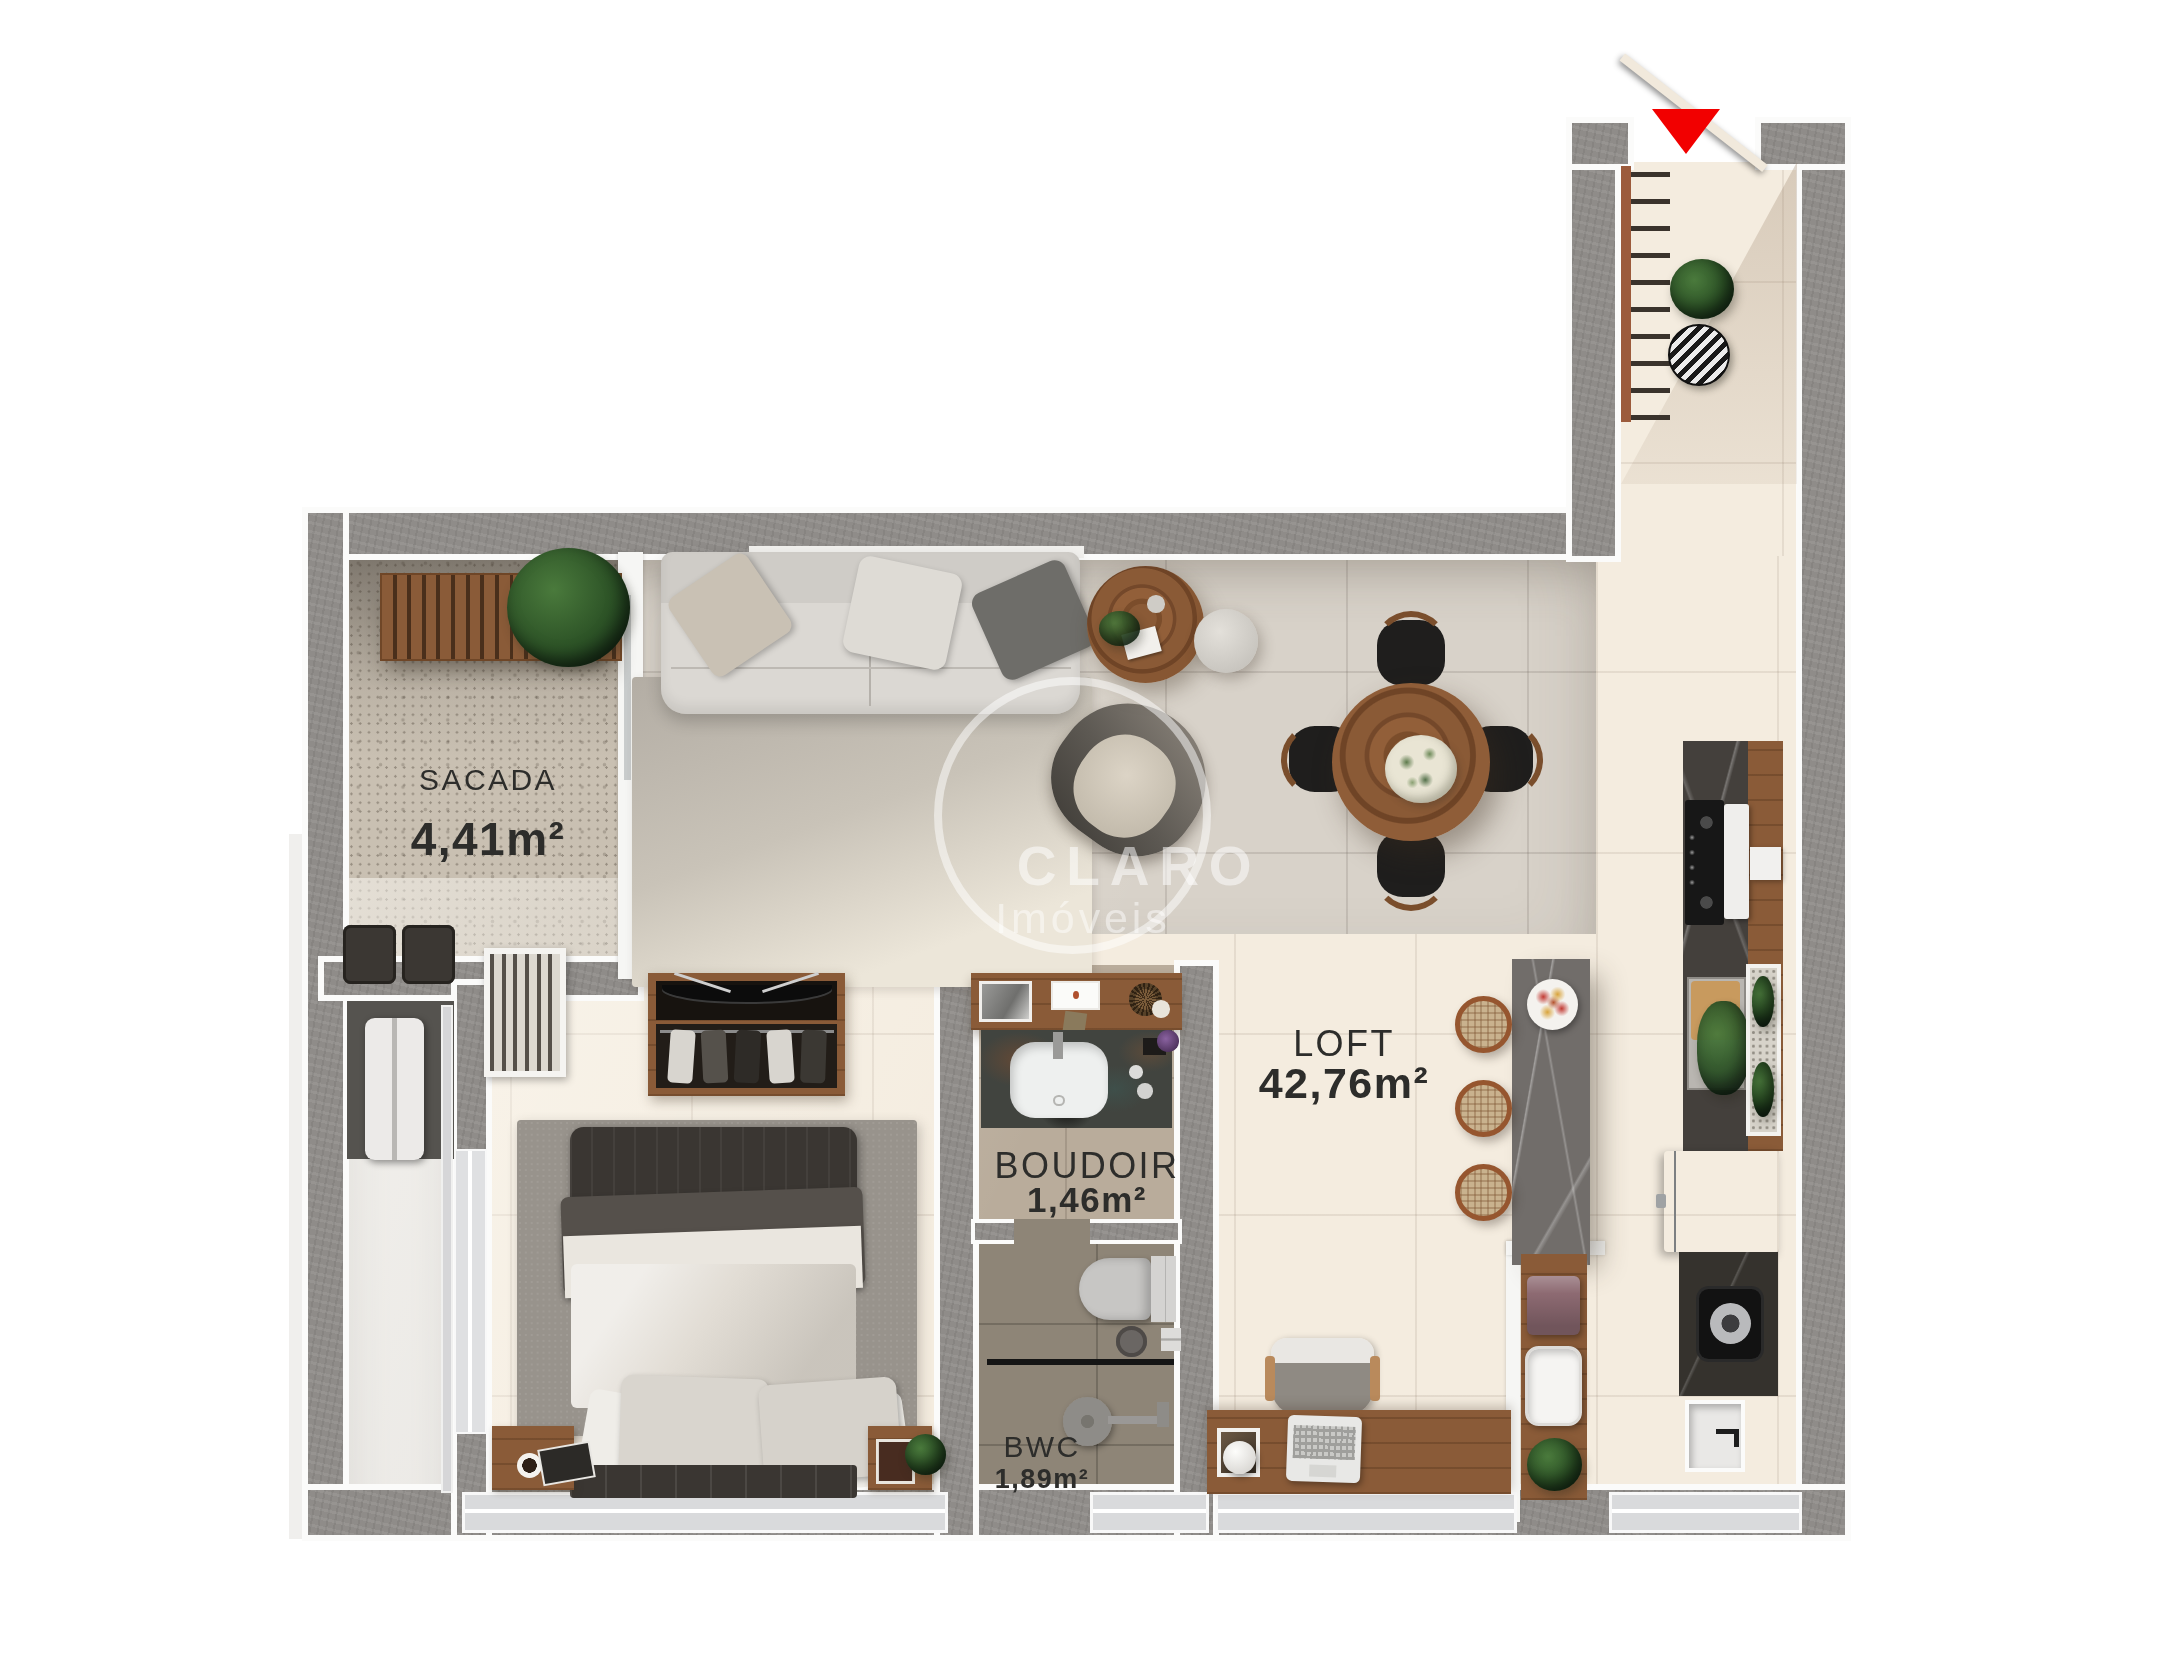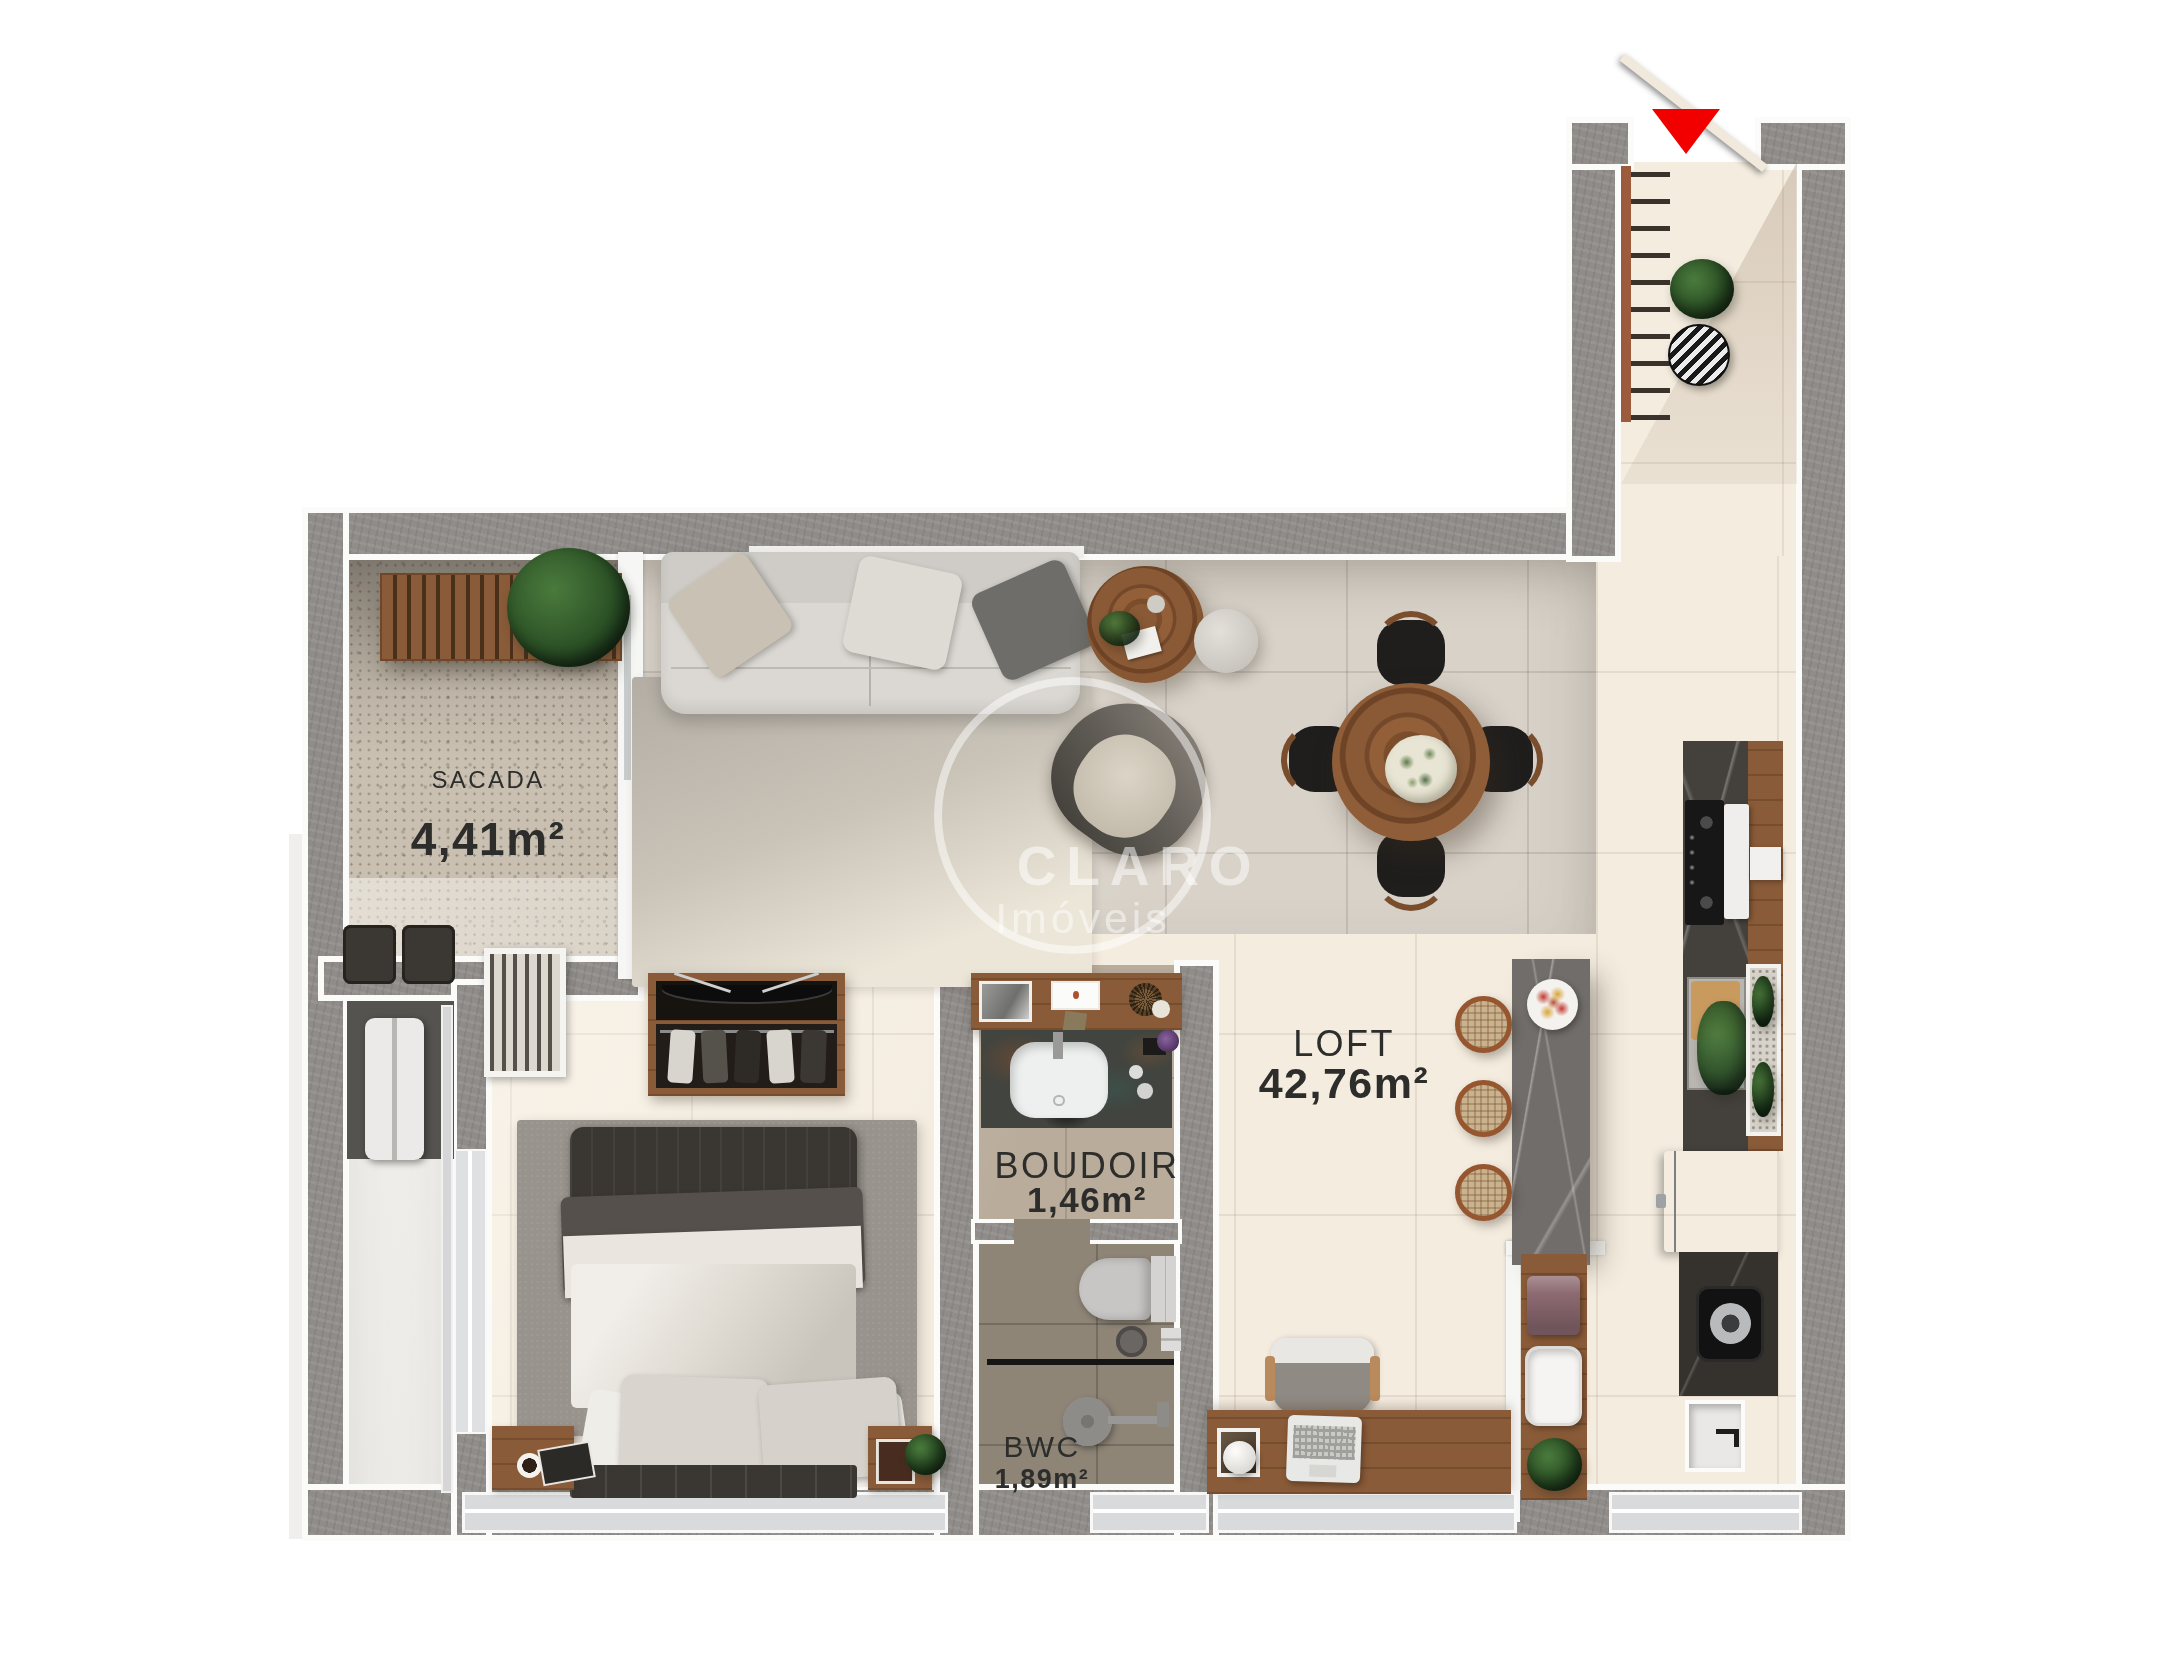--- a/index.html
+++ b/index.html
@@ -343,21 +343,21 @@
   <div class="a" style="left:1116px;top:1326px;width:31px;height:31px;border-radius:50%;background:#6a6663;
        box-shadow:inset 0 0 0 3.9px #4e4a47;"></div>
   <div class="a" style="left:1161px;top:1328px;width:19.5px;height:23.4px;background:#dddcda;
        background-image:linear-gradient(180deg, transparent 45%, #aaa9a6 46% 54%, transparent 55%);"></div>
   <div class="a" style="left:987px;top:1359px;width:187px;height:5.9px;background:#151515;"></div>
   <div class="a" style="left:1063px;top:1397px;width:49px;height:49px;border-radius:50%;
        background:radial-gradient(circle, #77756f 18%, #8e8c88 20% 70%, #a9a7a3 72%);box-shadow:2px 2.9px 5.9px rgba(0,0,0,0.35);"></div>
   <div class="a" style="left:1108px;top:1416px;width:57px;height:7.8px;background:#9a9896;"></div>
   <div class="a" style="left:1157px;top:1402px;width:11.7px;height:25px;background:#8e8c88;"></div>
 
-  <div class="lbl nm" style="left:488px;top:780px;font-size:24px;text-align:center;">SACADA</div>
+  <div class="lbl nm" style="left:488px;top:780px;font-size:30px;text-align:center;">SACADA</div>
   <div class="lbl ar" style="left:488px;top:839px;font-size:46px;">4,41m²</div>
   <div class="lbl nm" style="left:1344px;top:1044px;font-size:36px;">LOFT</div>
   <div class="lbl ar" style="left:1344px;top:1083px;font-size:43px;">42,76m²</div>
   <div class="lbl nm" style="left:1087px;top:1166px;font-size:36px;">BOUDOIR</div>
   <div class="lbl ar" style="left:1087px;top:1200px;font-size:35px;">1,46m²</div>
   <div class="lbl nm" style="left:1042px;top:1447px;font-size:30px;">BWC</div>
   <div class="lbl ar" style="left:1042px;top:1479px;font-size:27px;">1,89m²</div>
 
   <div class="a" style="left:934px;top:677px;width:277px;height:277px;border-radius:50%;
        border:8.8px solid rgba(255,255,255,0.5);box-sizing:border-box;"></div>

